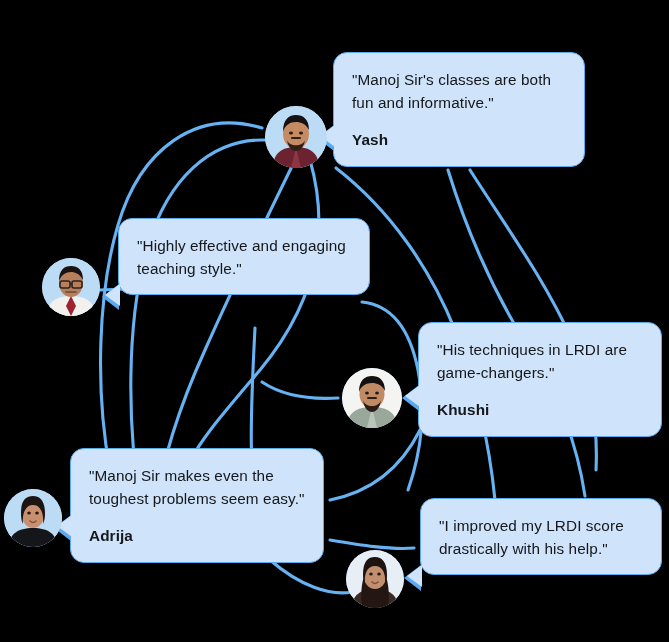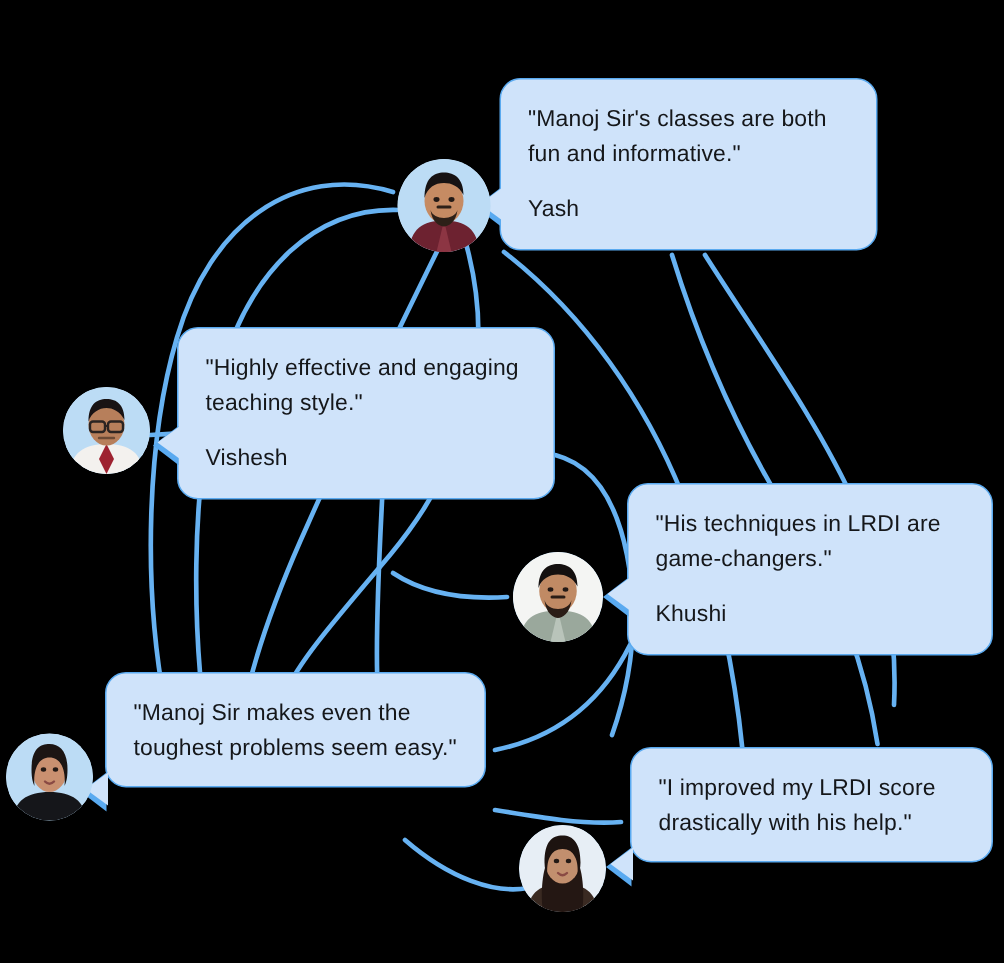--- a/index.html
+++ b/index.html
@@ -38,21 +38,21 @@
     line-height: 1.48;
     z-index: 3;
   }
   .bubble .quote {
     margin: 0;
     font-weight: 400;
     letter-spacing: 0.1px;
   }
   .bubble .author {
     margin: 15px 0 0 0;
-    font-weight: 400;
+    font-weight: 700;
     letter-spacing: 0.1px;
   }
   
   .tail {
     position: absolute;
     width: 0;
     height: 0;
     z-index: 2;
   }
   .tail-outer {
@@ -115,34 +115,34 @@
     <div class="tail tail-outer" style="top:72px;"></div>
     <div class="tail tail-inner" style="top:72px;"></div>
     <p class="quote">"Manoj Sir's classes are both fun and informative."</p>
     <p class="author">Yash</p>
   </div>
 
   <div class="bubble" style="left:118px; top:218px; width:252px;">
     <div class="tail tail-outer" style="top:65px;"></div>
     <div class="tail tail-inner" style="top:65px;"></div>
     <p class="quote">"Highly effective and engaging teaching style."</p>
-    <p class="author">Vishesh</p>
   </div>
 
   <div class="bubble" style="left:418px; top:322px; width:244px;">
     <div class="tail tail-outer" style="top:62px;"></div>
     <div class="tail tail-inner" style="top:62px;"></div>
     <p class="quote">"His techniques in LRDI are game-changers."</p>
     <p class="author">Khushi</p>
   </div>
 
   <div class="bubble" style="left:70px; top:448px; width:254px;">
     <div class="tail tail-outer" style="top:66px;"></div>
     <div class="tail tail-inner" style="top:66px;"></div>
     <p class="quote">"Manoj Sir makes even the toughest problems seem easy."</p>
+    <p class="author">Adrija</p>
   </div>
 
   <div class="bubble" style="left:420px; top:498px; width:242px;">
     <div class="tail tail-outer" style="top:66px;"></div>
     <div class="tail tail-inner" style="top:66px;"></div>
     <p class="quote">"I improved my LRDI score drastically with his help."</p>
   </div>
 
   <div class="avatar" style="left:265px; top:106px; width:62px; height:62px;">
     <svg width="62" height="62" viewBox="0 0 62 62">

